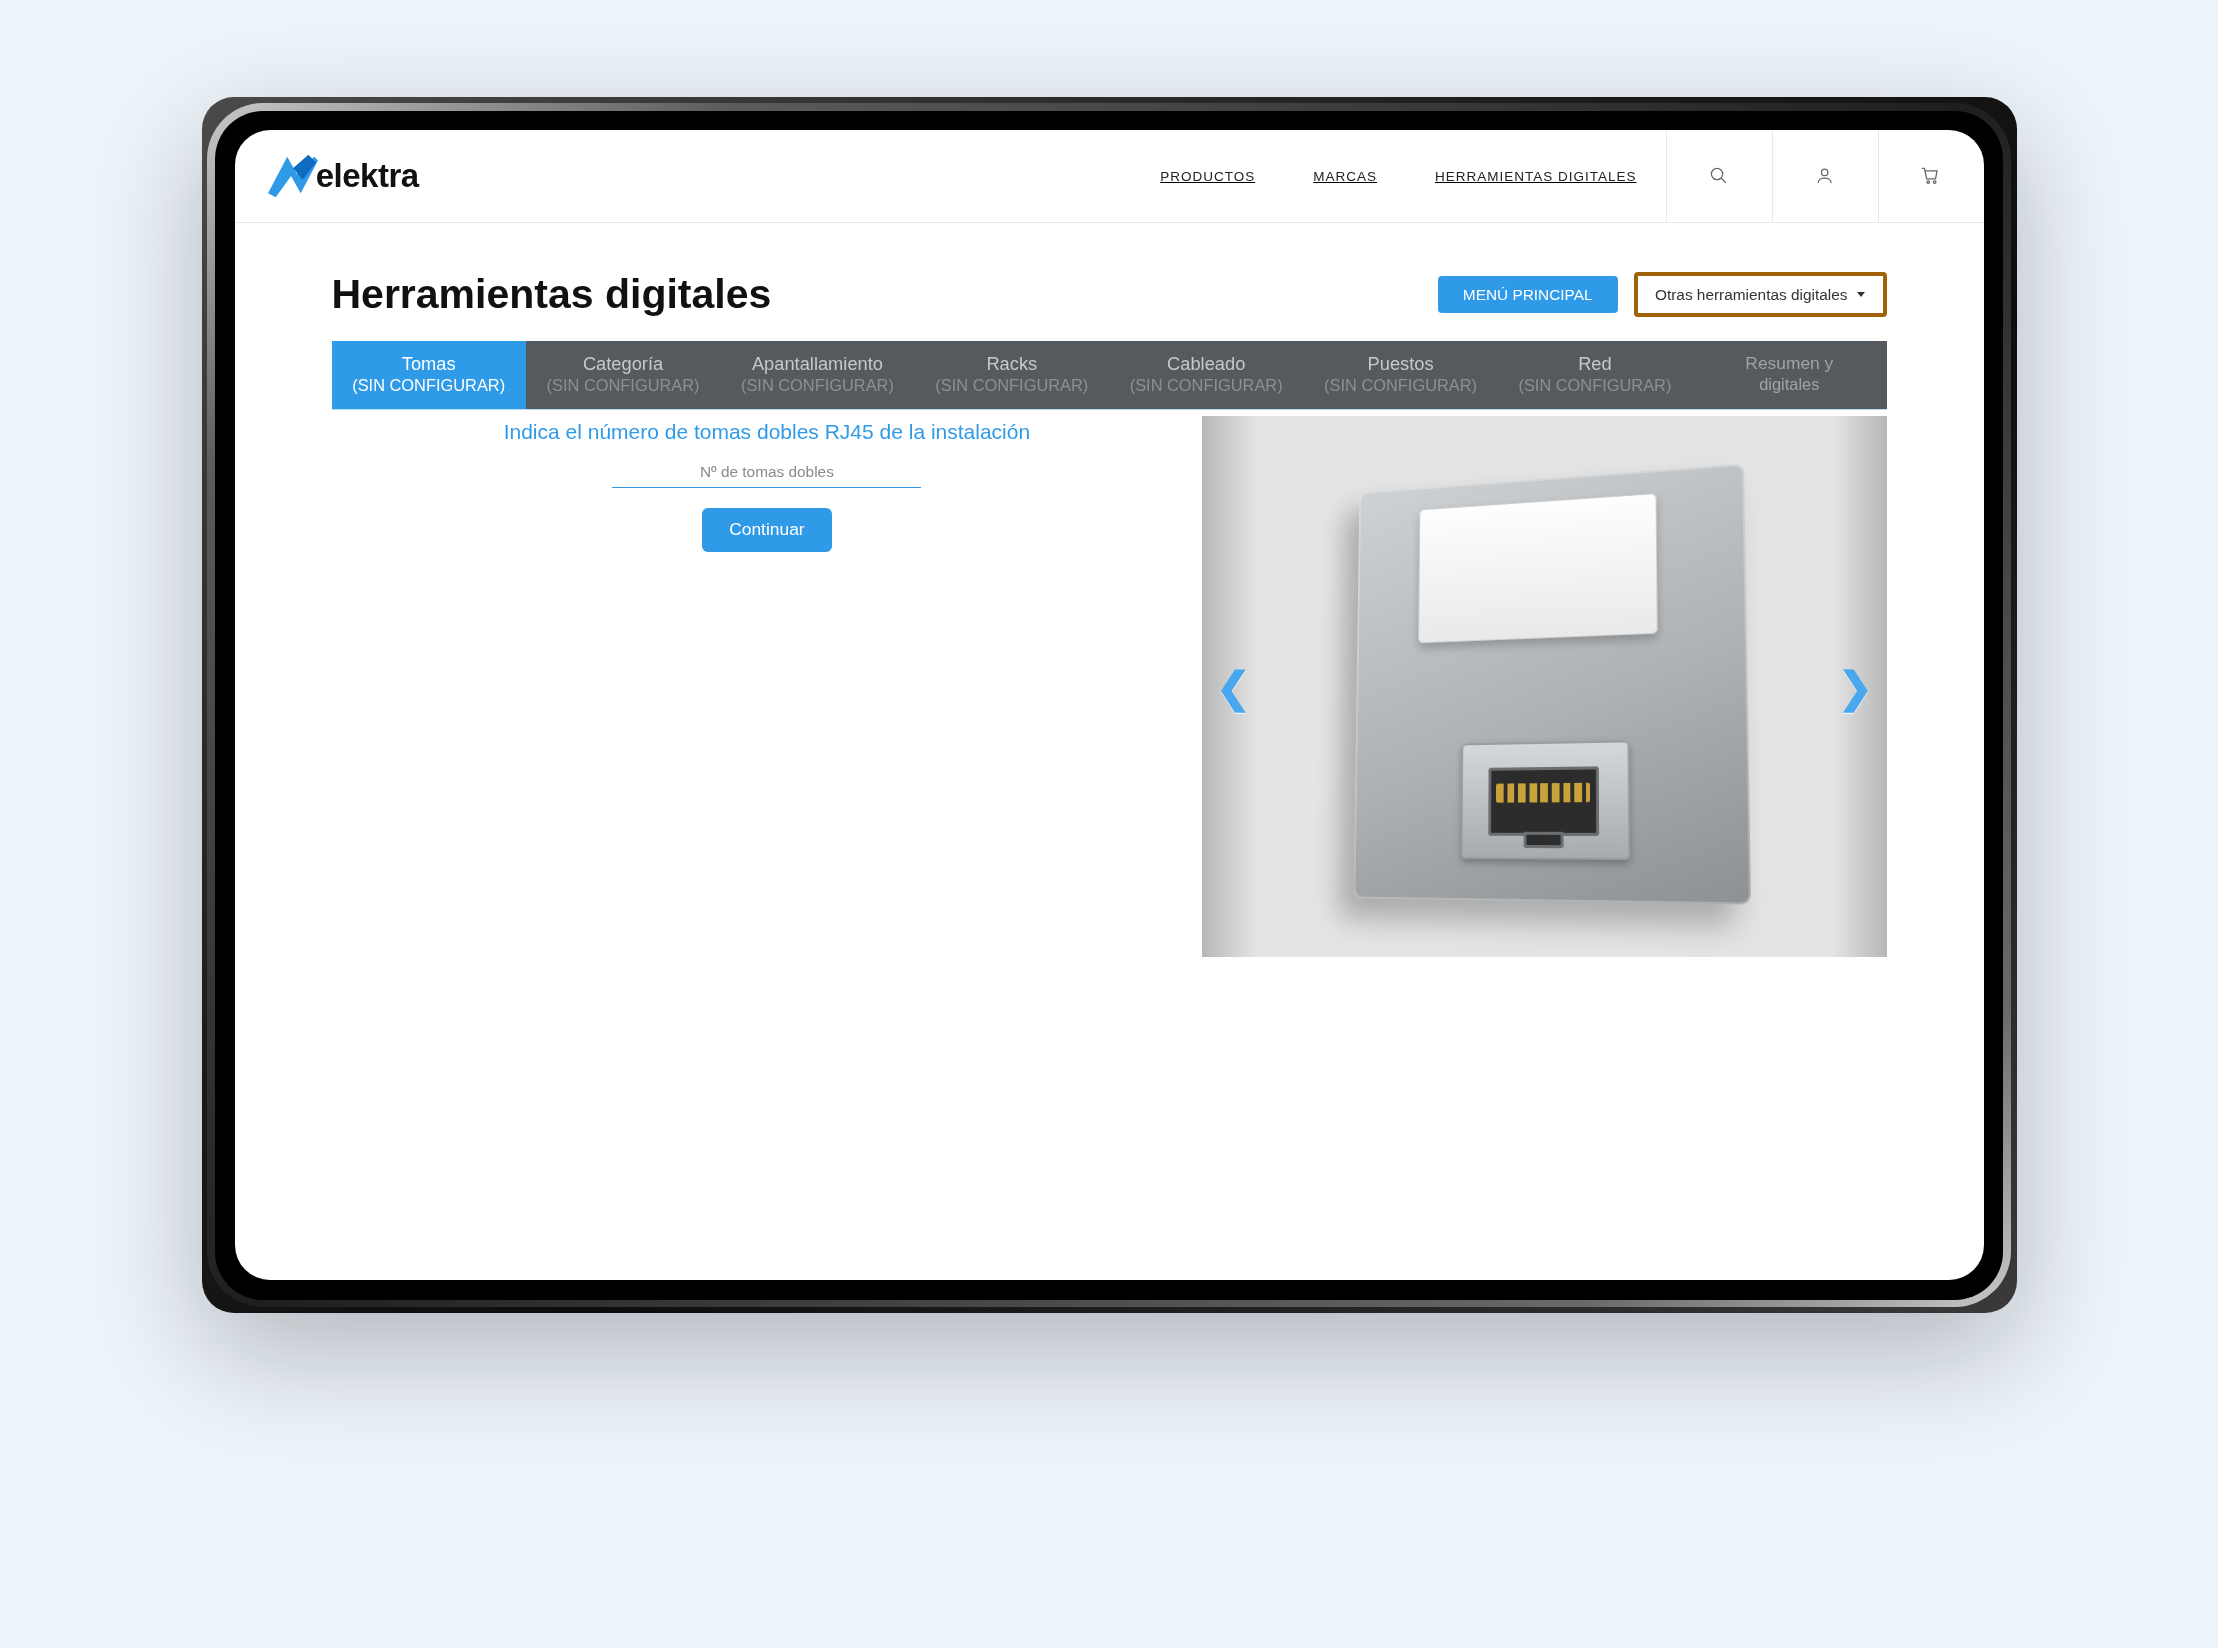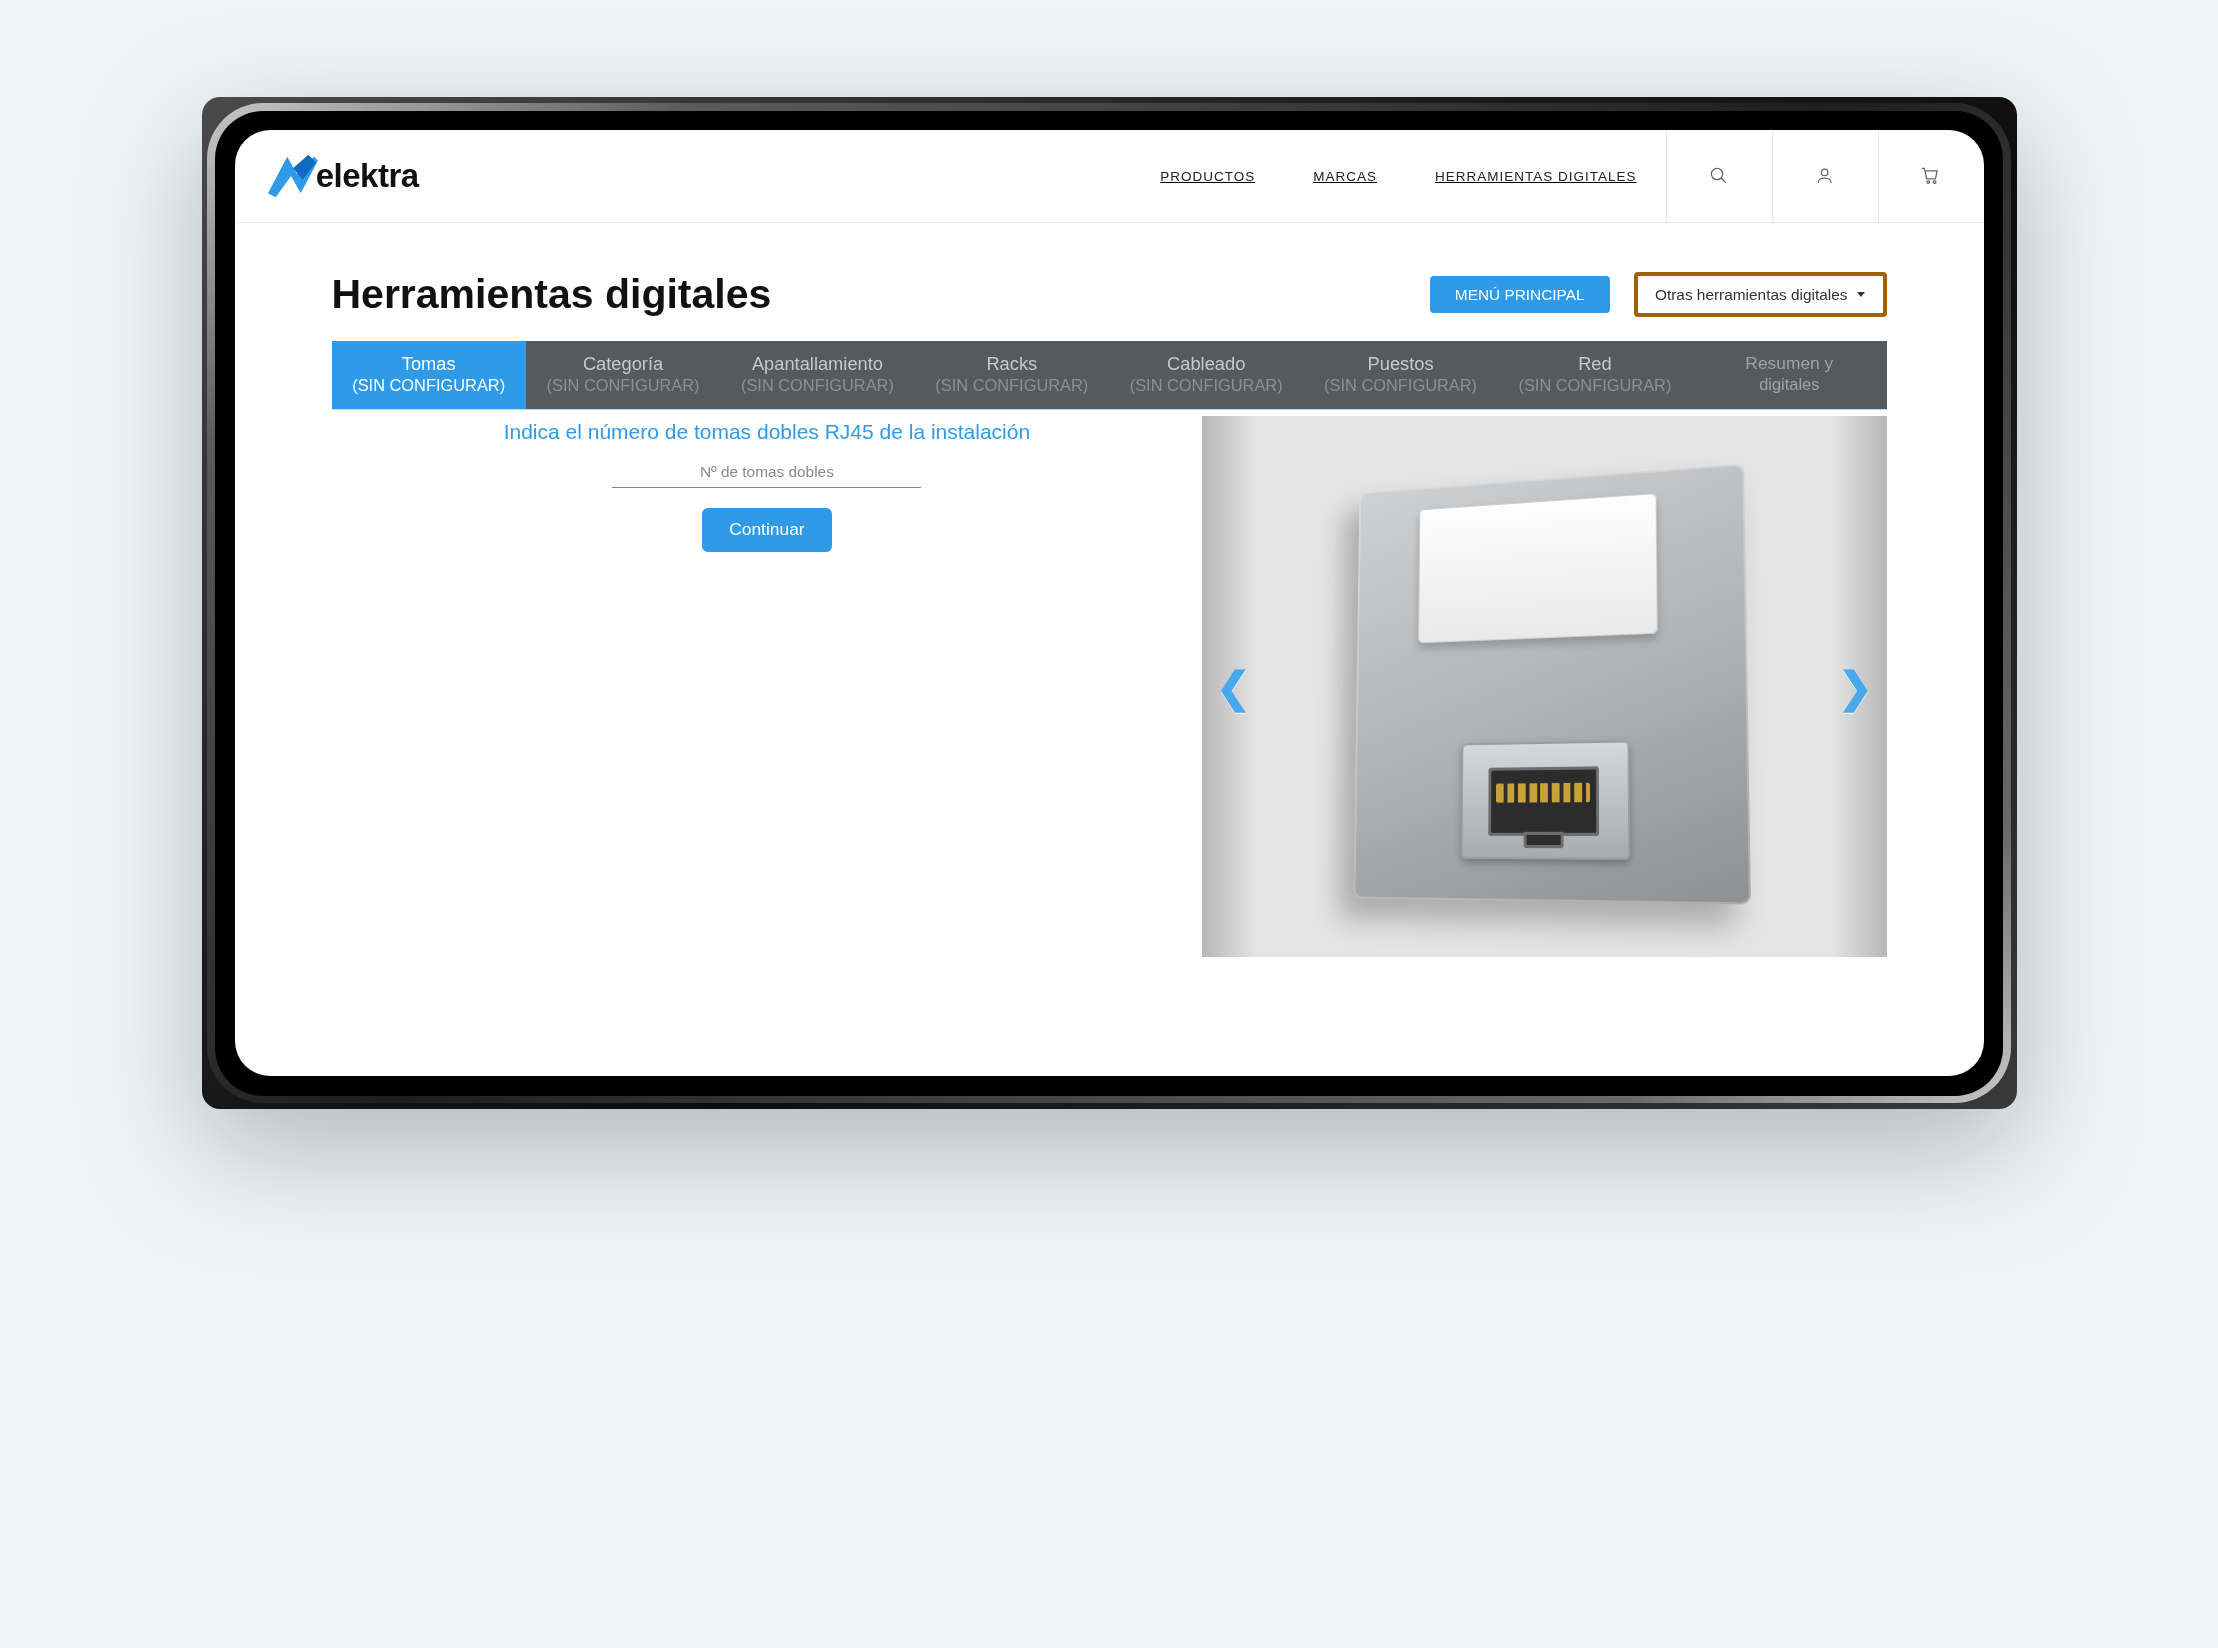--- a/index.html
+++ b/index.html
@@ -12,22 +12,22 @@
     justify-content: center;
     padding: 97px 39px 193px 39px;
   }
 
   
   .tablet-shadow {
     filter: drop-shadow(0 39px 58px rgba(0,0,0,0.25));
   }
   .tablet {
     width: 1815px;
-    height: 1012px;
-    border-radius: 18px;
+    height: 1216px;
+    border-radius: 32px;
     background: linear-gradient(145deg,#4a4a4a,#1a1a1a 40%,#0d0d0d 60%,#3a3a3a);
     padding: 8px;
     position: relative;
   }
   .tablet::before {
     content:"";
     position:absolute;
     inset:5.8px;
     border-radius:56px;
     background: linear-gradient(145deg,#c9c9c9,#5b5b5b 15%,#1e1e1e 50%,#6a6a6a 88%,#c9c9c9);
@@ -106,21 +106,21 @@
     display:flex;
     align-items:center;
     justify-content:space-between;
     margin-bottom:23px;
   }
   .page-title{
     font-size:41px;
     font-weight:700;
     color:#111;
   }
-  .title-buttons{display:flex;gap:24px;align-items:center;}
+  .title-buttons{display:flex;gap:16px;align-items:center;}
   .btn-primary{
     background:#2f9ae8;
     color:#fff;
     border:none;
     font-size:15.4px;
     padding:9.7px 25px;
     border-radius:3.9px;
     cursor:pointer;
   }
   .btn-outline{

